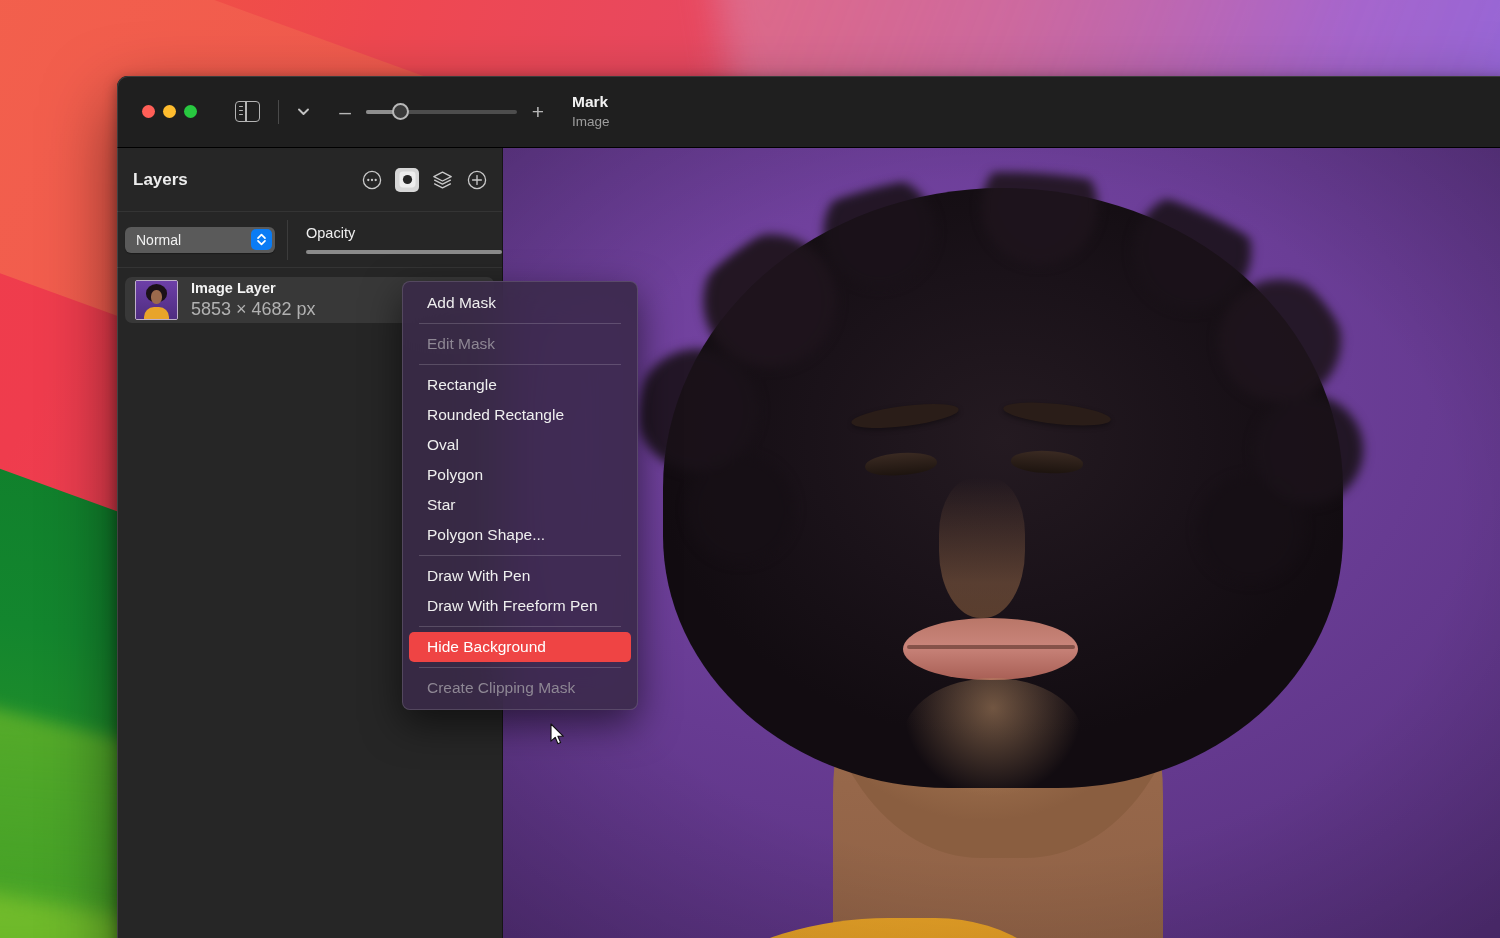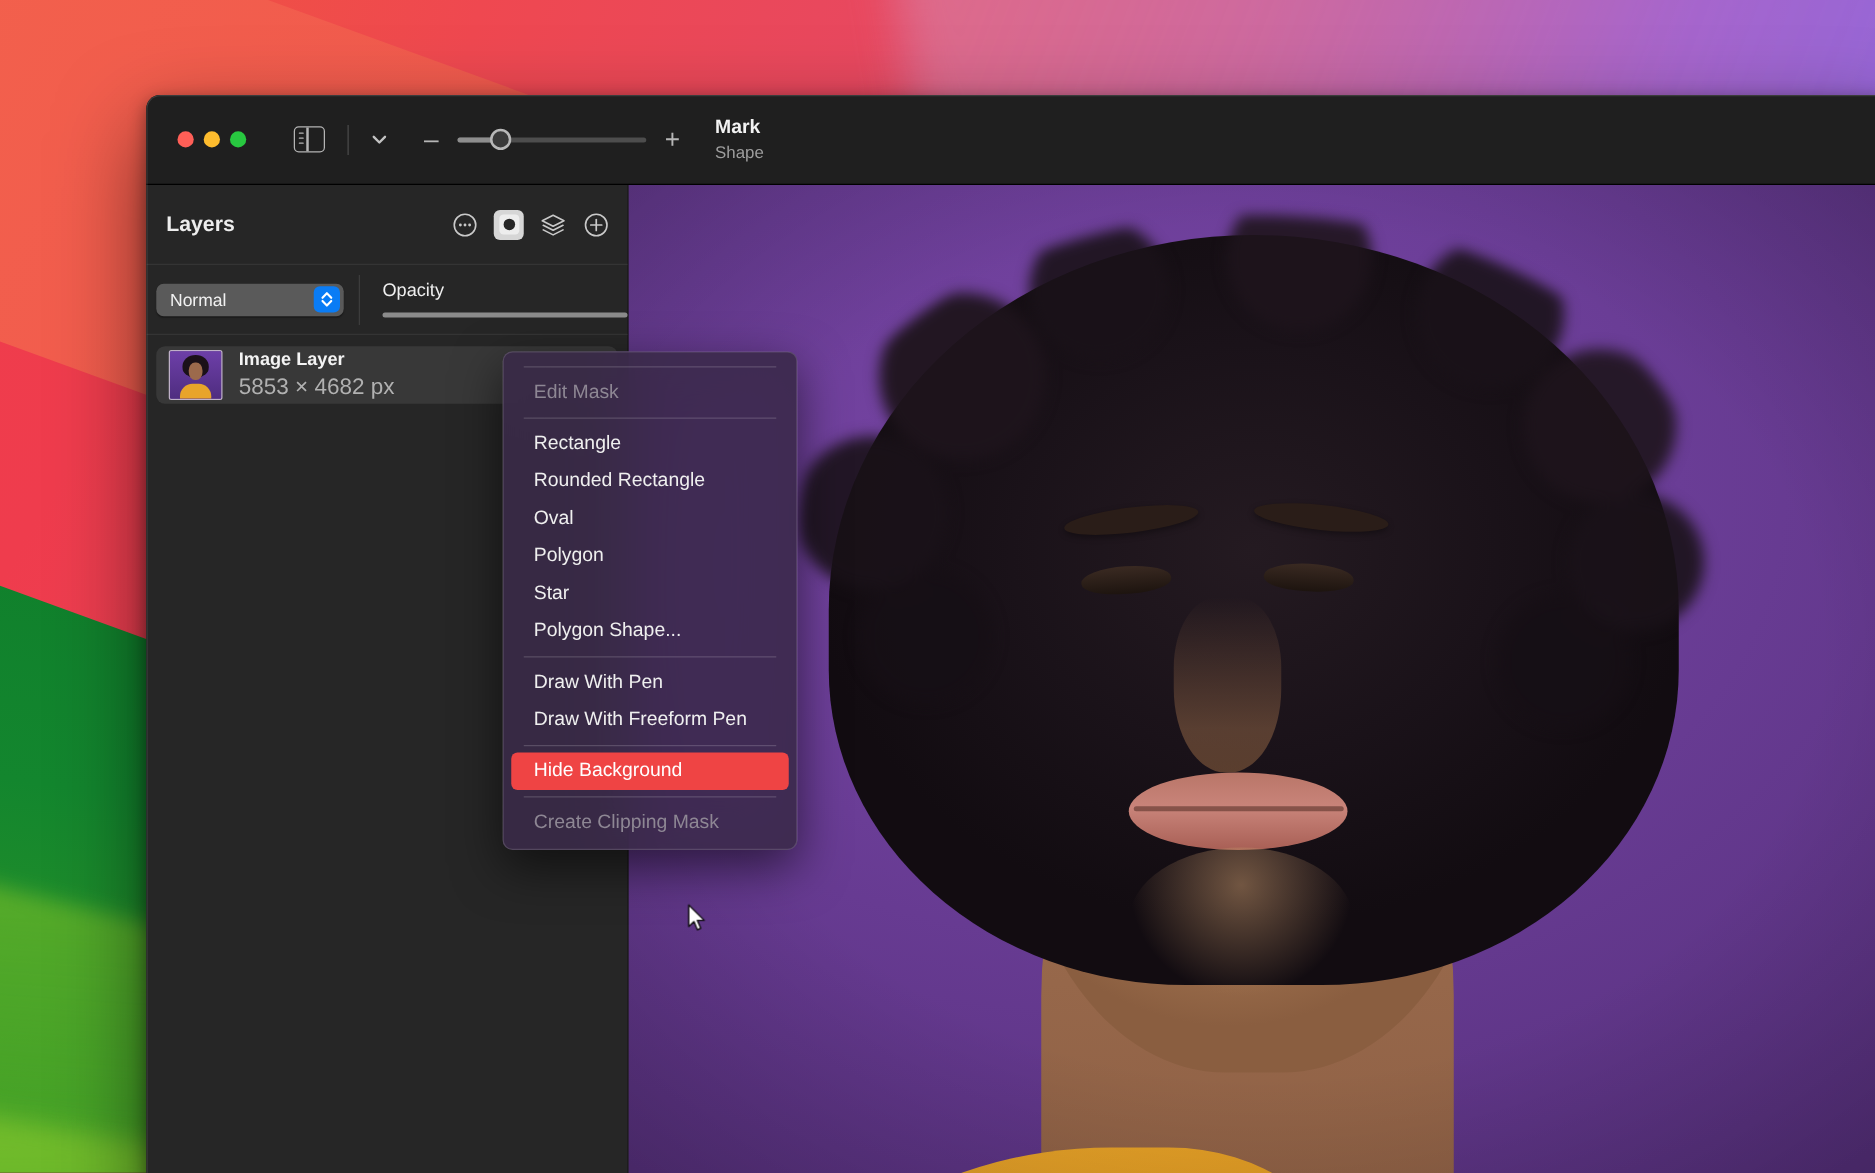--- a/index.html
+++ b/index.html
@@ -374,21 +374,21 @@
       <div class="zoom-minus">–</div>
       <div class="zoom-track">
         <div class="zoom-fill"></div>
         <div class="zoom-knob"></div>
       </div>
       <div class="zoom-plus">+</div>
     </div>
 
     <div class="doc-title-wrap">
       <div class="doc-title">Mark</div>
-      <div class="doc-sub">Shape</div>
+      <div class="doc-sub">Image</div>
     </div>
   </div>
 
   <div id="body">
 
     <div id="sidebar">
 
       <div class="layers-header">
         <div class="layers-title">Layers</div>
 
@@ -481,20 +481,21 @@
         <div class="ph-eyeR"></div>
         <div class="ph-nose"></div>
         <div class="ph-lips"></div>
         <div class="ph-lipline"></div>
         <div class="ph-chin"></div>
         <div class="ph-vignette"></div>
       </div>
     </div>
 
     <div id="ctxmenu">
+        <div class="mi">Add Mask</div>
         <div class="msep"></div>
         <div class="mi disabled">Edit Mask</div>
         <div class="msep"></div>
         <div class="mi">Rectangle</div>
         <div class="mi">Rounded Rectangle</div>
         <div class="mi">Oval</div>
         <div class="mi">Polygon</div>
         <div class="mi">Star</div>
         <div class="mi">Polygon Shape...</div>
         <div class="msep"></div>

